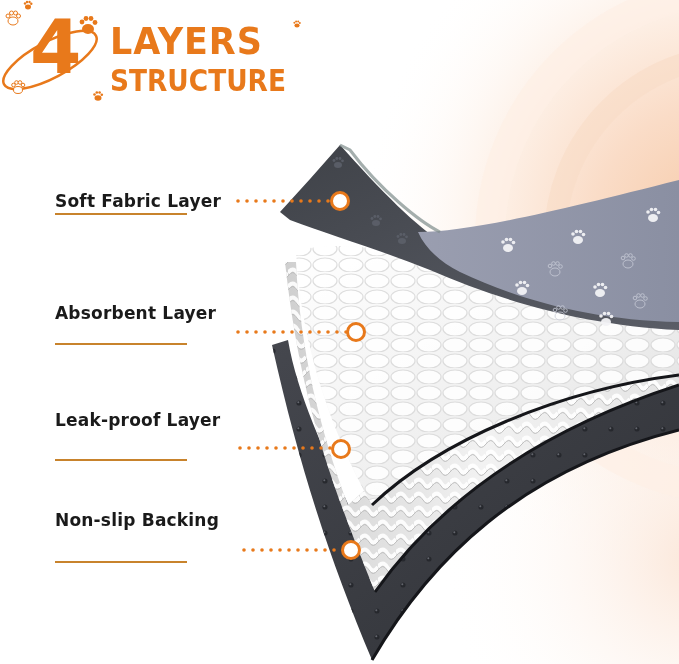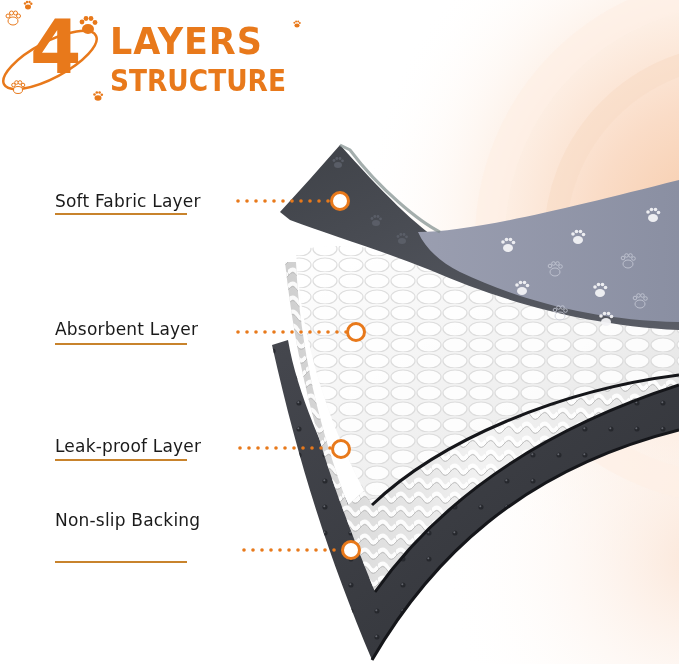--- a/index.html
+++ b/index.html
@@ -2,21 +2,21 @@
 <html><head>
 <meta charset="utf-8">
 <style>
   html, body { margin:0; padding:0; }
   body { width:679px; height:664px; position:relative; overflow:hidden; background:#ffffff; font-family:"DejaVu Sans", sans-serif; }
   .bg-glow { position:absolute; left:0; top:0; width:679px; height:664px; }
   .art { position:absolute; left:0; top:0; width:679px; height:664px; }
   .title-four { position:absolute; left:30px; top:10px; font-family:"DejaVu Sans", sans-serif; font-weight:bold; font-size:74px; color:#e8791b; line-height:1; letter-spacing:-2px; }
   .title-line1 { position:absolute; left:110px; top:22px; font-family:"DejaVu Sans", sans-serif; font-weight:bold; font-size:38px; color:#e8791b; line-height:1; letter-spacing:1px; transform:scaleX(0.92); transform-origin:left; }
   .title-line2 { position:absolute; left:110px; top:66px; font-family:"DejaVu Sans", sans-serif; font-weight:bold; font-size:30px; color:#e8791b; line-height:1; letter-spacing:0px; transform:scaleX(0.88); transform-origin:left; }
-  .label { position:absolute; left:55px; font-family:"DejaVu Sans", sans-serif; font-size:17px; font-weight:normal; color:#1a1a1a; line-height:1; white-space:nowrap; letter-spacing:0.2px; }
+  .label { position:absolute; left:55px; font-family:"DejaVu Sans", sans-serif; font-size:17px; font-weight:bold; color:#1a1a1a; line-height:1; white-space:nowrap; letter-spacing:0.2px; }
   .underline { position:absolute; left:55px; width:132px; height:2px; background:#c8832c; }
   .dots { position:absolute; height:4px; }
   .marker { position:absolute; width:14px; height:14px; border-radius:50%; border:3.5px solid #e8791b; background:#ffffff; box-sizing:content-box; }
 </style>
 </head>
 <body>
 
 <svg class="bg-glow" viewBox="0 0 679 664" xmlns="http://www.w3.org/2000/svg">
   <defs>
     <radialGradient id="glow" cx="720" cy="230" r="360" gradientUnits="userSpaceOnUse">
@@ -255,21 +255,21 @@
         <circle cx="65" cy="2" r="1.8"></circle>
         <circle cx="74" cy="2" r="1.8"></circle>
         <circle cx="83" cy="2" r="1.8"></circle>
         <circle cx="92" cy="2" r="1.8"></circle>
       </g>
     </svg>
   <div class="marker" style="left:330px;top:191px;"></div>
 </div>
 
 <div>
-  <div class="label" style="top:321px;">Absorbent Layer</div>
+  <div class="label" style="top:305px;">Absorbent Layer</div>
   <div class="underline" style="top:343px;"></div>
   <svg class="dots" style="left:236px;top:330px;width:112px;">
       <g fill="#e8791b">
         <circle cx="2" cy="2" r="1.8"></circle>
         <circle cx="11" cy="2" r="1.8"></circle>
         <circle cx="20" cy="2" r="1.8"></circle>
         <circle cx="29" cy="2" r="1.8"></circle>
         <circle cx="38" cy="2" r="1.8"></circle>
         <circle cx="47" cy="2" r="1.8"></circle>
         <circle cx="56" cy="2" r="1.8"></circle>
@@ -278,21 +278,21 @@
         <circle cx="83" cy="2" r="1.8"></circle>
         <circle cx="92" cy="2" r="1.8"></circle>
         <circle cx="101" cy="2" r="1.8"></circle>
         <circle cx="110" cy="2" r="1.8"></circle>
       </g>
     </svg>
   <div class="marker" style="left:346px;top:322px;"></div>
 </div>
 
 <div>
-  <div class="label" style="top:438px;">Leak-proof Layer</div>
+  <div class="label" style="top:412px;">Leak-proof Layer</div>
   <div class="underline" style="top:459px;"></div>
   <svg class="dots" style="left:238px;top:446px;width:96px;">
       <g fill="#e8791b">
         <circle cx="2" cy="2" r="1.8"></circle>
         <circle cx="11" cy="2" r="1.8"></circle>
         <circle cx="20" cy="2" r="1.8"></circle>
         <circle cx="29" cy="2" r="1.8"></circle>
         <circle cx="38" cy="2" r="1.8"></circle>
         <circle cx="47" cy="2" r="1.8"></circle>
         <circle cx="56" cy="2" r="1.8"></circle>

